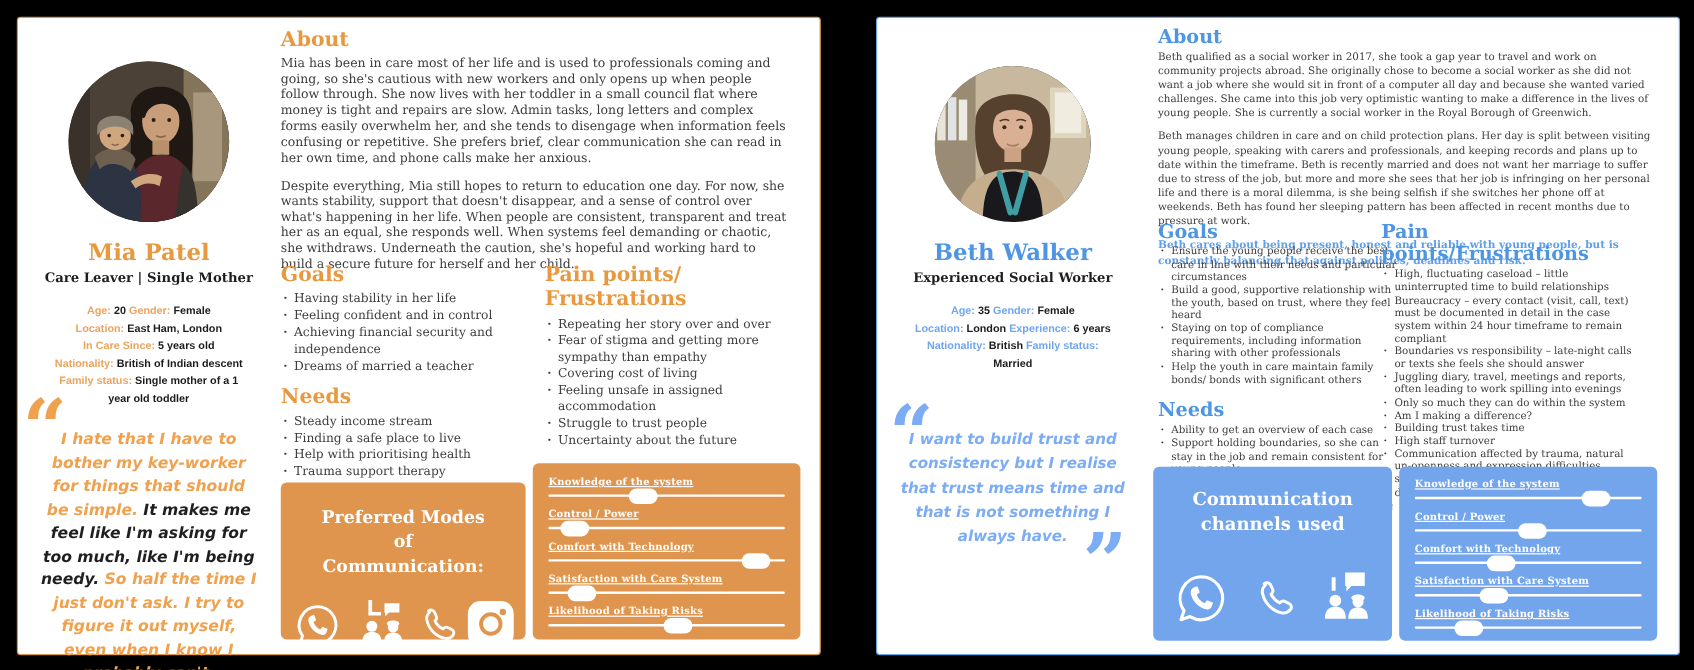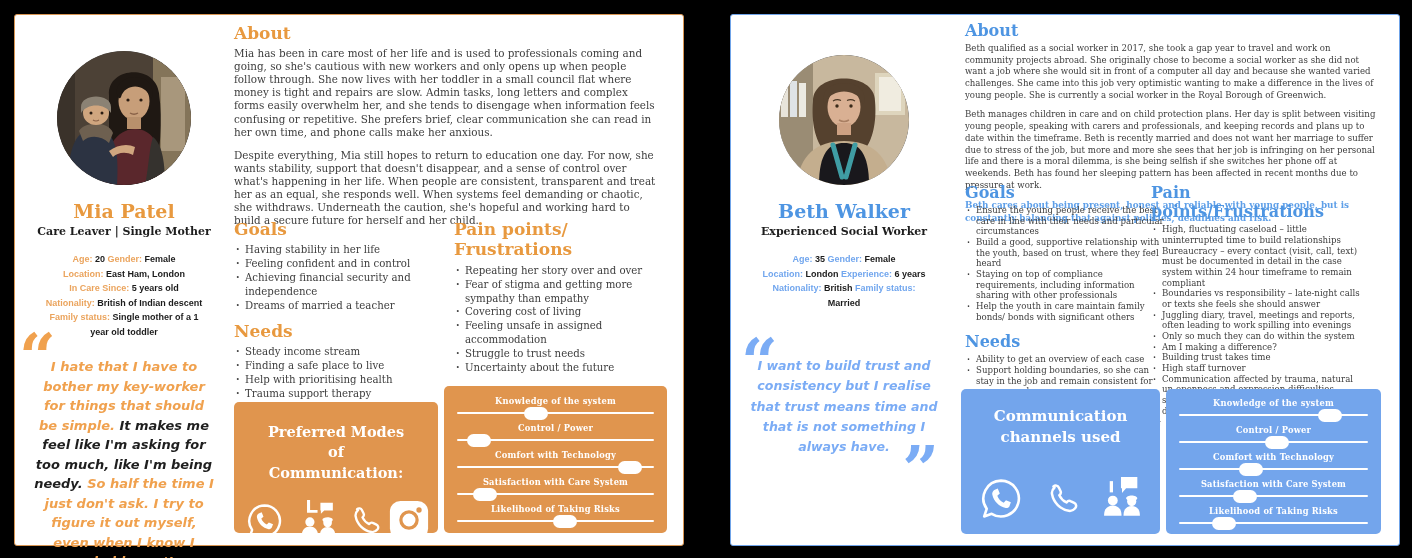--- a/index.html
+++ b/index.html
@@ -59,21 +59,21 @@
   .box{position:absolute;background:var(--box);border-radius:5px;color:#fff;box-sizing:border-box;}
   .c1 .comm{left:219px;top:387px;width:204px;height:131px;}
   .c1 .sliderbox{left:429px;top:371px;width:223px;height:147px;padding:10px 13px 0;}
   .c2 .comm{left:230px;top:374px;width:199px;height:145px;}
   .c2 .sliderbox{left:435px;top:374px;width:215px;height:145px;padding:9px 13px 0;}
   .box-title{font-weight:bold;text-align:center;font-size:14.5px;line-height:1.4;margin:20px auto 0;max-width:152px;}
   .c2 .box-title{font-size:15px;margin-top:17px;max-width:146px;}
   .icons{display:flex;align-items:center;justify-content:center;gap:8px;margin-top:15px;}
   .c2 .icons{gap:19px;margin-top:24px;}
   .slider{margin-bottom:3px;}
-  .s-label{font-weight:bold;font-size:8.3px;text-align:center;color:#fff;margin-bottom:1px;letter-spacing:.2px;}
+  .s-label{font-weight:bold;font-size:8.3px;text-align:left;color:#fff;margin-bottom:1px;letter-spacing:.2px;text-decoration:underline;}
   .s-track{position:relative;height:13px;}
   .s-track::before{content:"";position:absolute;left:0;right:0;top:5px;height:2.4px;background:#fff;border-radius:2px;}
   .s-thumb{position:absolute;top:0;left:0;width:24px;height:13px;border-radius:7px;background:#fff;}
 </style>
 </head>
 <body>
 
 <div class="canvas">
 
   <section class="card c1 theme-orange">
@@ -152,21 +152,21 @@
     </div>
 
     <div class="col right">
       <h2 class="h pains-h">Pain points/
 Frustrations</h2>
       <ul class="plist">
         <li>Repeating her story over and over</li>
         <li>Fear of stigma and getting more sympathy than empathy</li>
         <li>Covering cost of living</li>
         <li>Feeling unsafe in assigned accommodation</li>
-        <li>Struggle to trust needs</li>
+        <li>Struggle to trust people</li>
         <li>Uncertainty about the future</li>
       </ul>
     </div>
 
     <div class="box comm">
       <div class="box-title">Preferred Modes of Communication:</div>
       <div class="icons">
         <span>
           <svg width="45" height="45" viewBox="0 0 48 48">
               <path d="M24 8 a16.5 16.5 0 1 1 -8.6 30.6 L8.5 41 l2.3 -7 A16.5 16.5 0 0 1 24 8 Z" fill="none" stroke="#fff" stroke-width="2.6" stroke-linejoin="round"></path>

